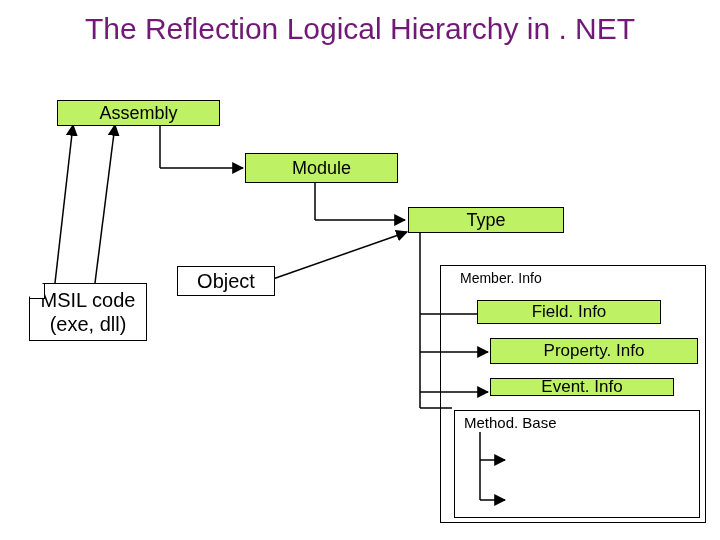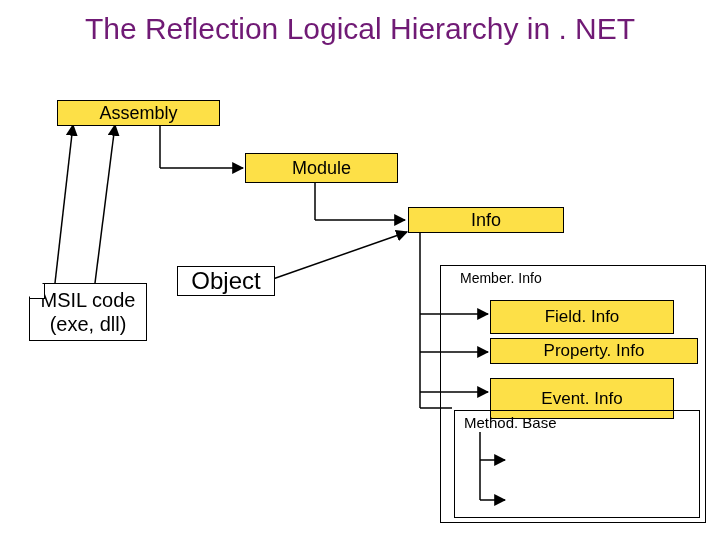--- a/index.html
+++ b/index.html
@@ -16,21 +16,21 @@
   }
   .box {
     position: absolute;
     border: 1px solid #000;
     text-align: center;
     display: flex;
     align-items: center;
     justify-content: center;
     font-size: 18px;
   }
-  .blue  { background: #fde047; }
+  .blue  { background: #bef264; }
   .white { background: #fff; }
   .note {
     position: absolute;
     background: #fff;
     border: 1px solid #000;
     font-size: 20px;
     display: flex;
     align-items: center;
     justify-content: center;
     text-align: center;
@@ -97,42 +97,42 @@
 
   <div class="box blue" style="left:57px; top:100px; width:163px; height:26px;">
     <span>Assembly</span>
   </div>
 
   <div class="box blue" style="left:245px; top:153px; width:153px; height:30px;">
     <span>Module</span>
   </div>
 
   <div class="box blue" style="left:408px; top:207px; width:156px; height:26px;">
-    <span>Info</span>
+    <span>Type</span>
   </div>
 
-  <div class="box white" style="left:177px; top:266px; width:98px; height:30px; font-size:24px;">
+  <div class="box white" style="left:177px; top:266px; width:98px; height:30px; font-size:20px;">
     <span>Object</span>
   </div>
 
   <div class="note" style="left:29px; top:283px; width:118px; height:58px;">
     <span style="white-space:pre-line;">MSIL code
 (exe, dll)</span>
   </div>
 
   <div class="container-box" style="left:440px; top:265px; width:266px; height:258px;"></div>
   <div style="position:absolute; left:460px; top:270px; font-size:14px;">Member. Info</div>
 
-  <div class="box blue" style="left:490px; top:300px; width:184px; height:34px; font-size:17px;">
+  <div class="box blue" style="left:477px; top:300px; width:184px; height:24px; font-size:17px;">
     <span>Field. Info</span>
   </div>
   <div class="box blue" style="left:490px; top:338px; width:208px; height:26px; font-size:17px;">
     <span>Property. Info</span>
   </div>
-  <div class="box blue" style="left:490px; top:378px; width:184px; height:41px; font-size:17px;">
+  <div class="box blue" style="left:490px; top:378px; width:184px; height:18px; font-size:17px;">
     <span>Event. Info</span>
   </div>
 
   <div class="container-box" style="left:454px; top:410px; width:246px; height:108px;"></div>
   <div style="position:absolute; left:464px; top:414px; font-size:15px;">Method. Base</div>
 
 
 </div>
 
 </body></html>

